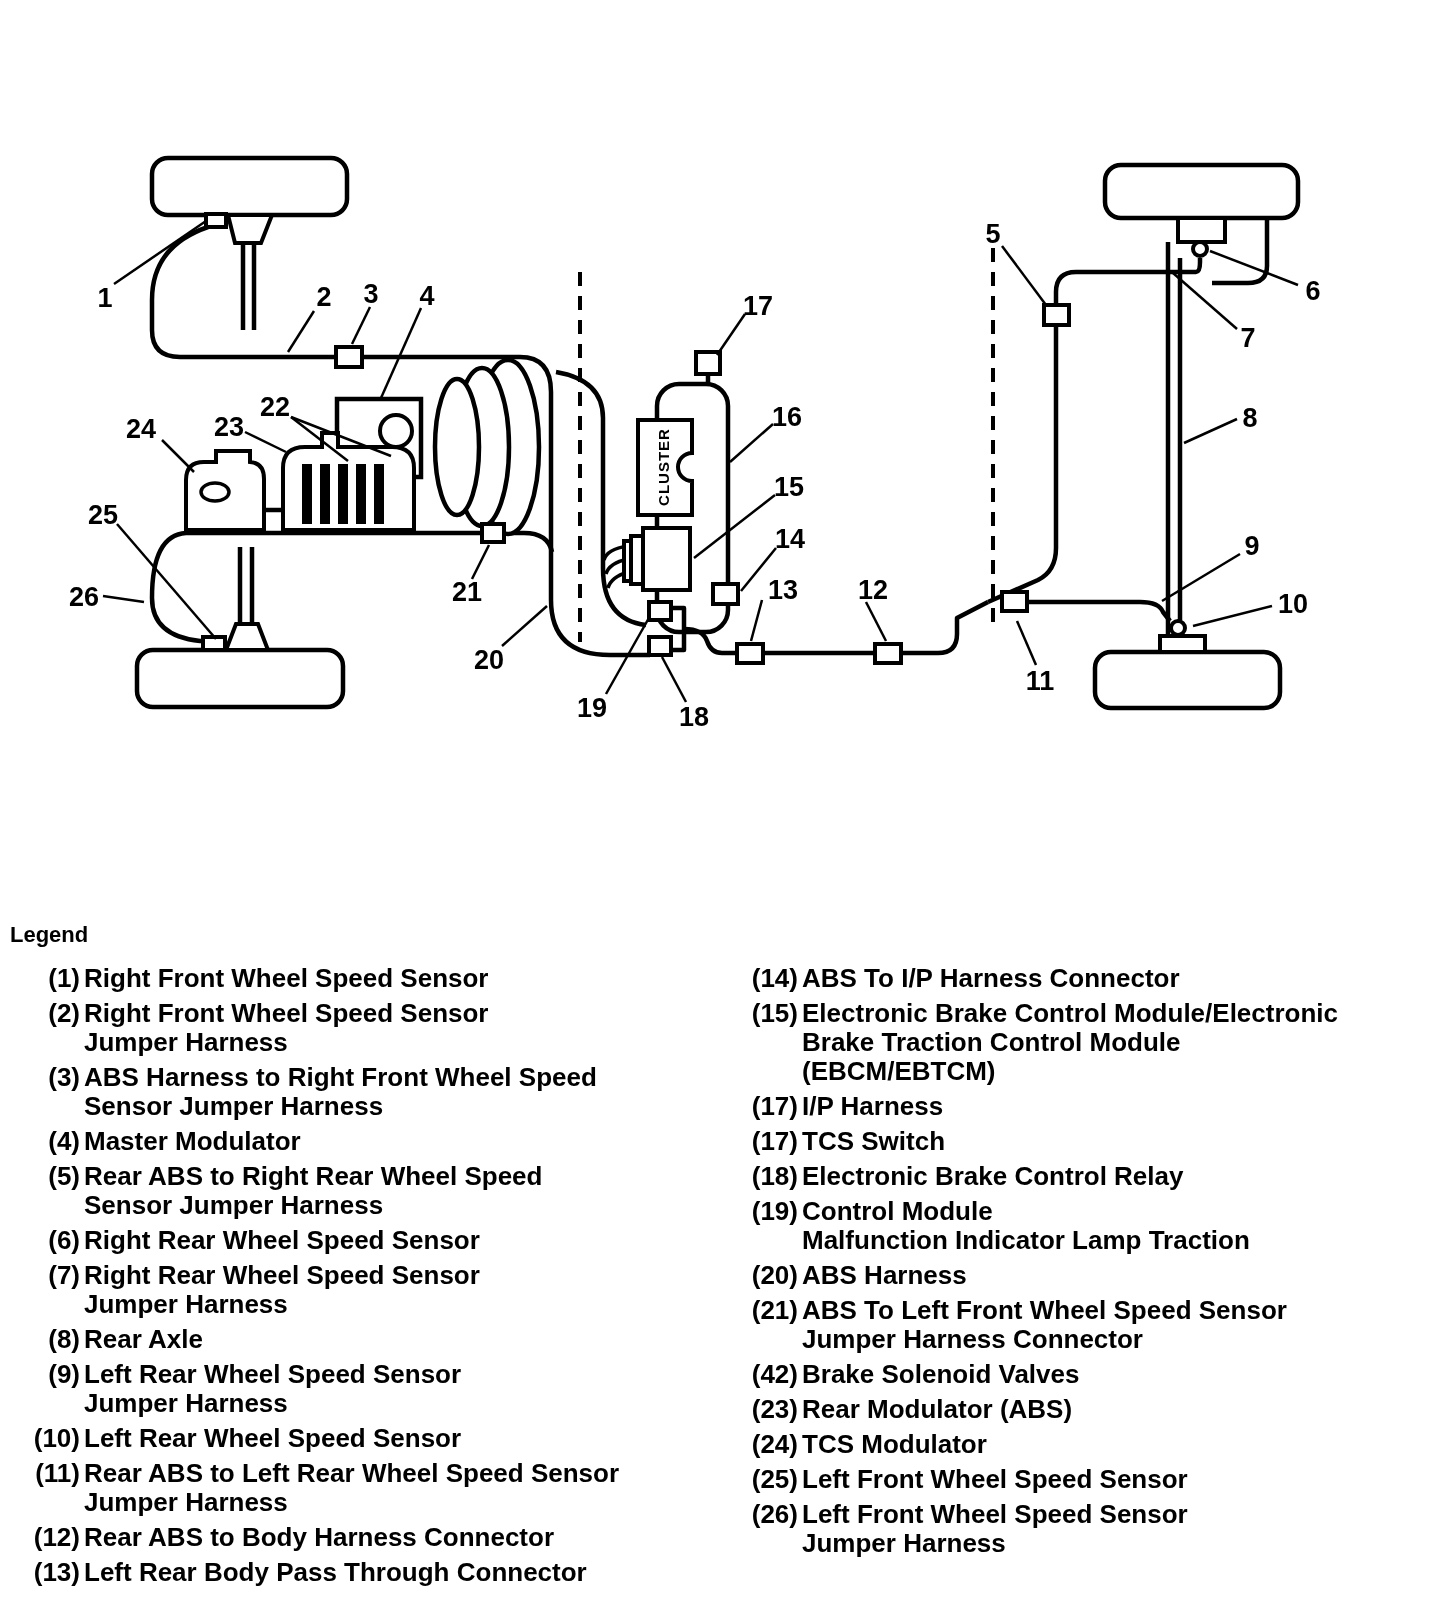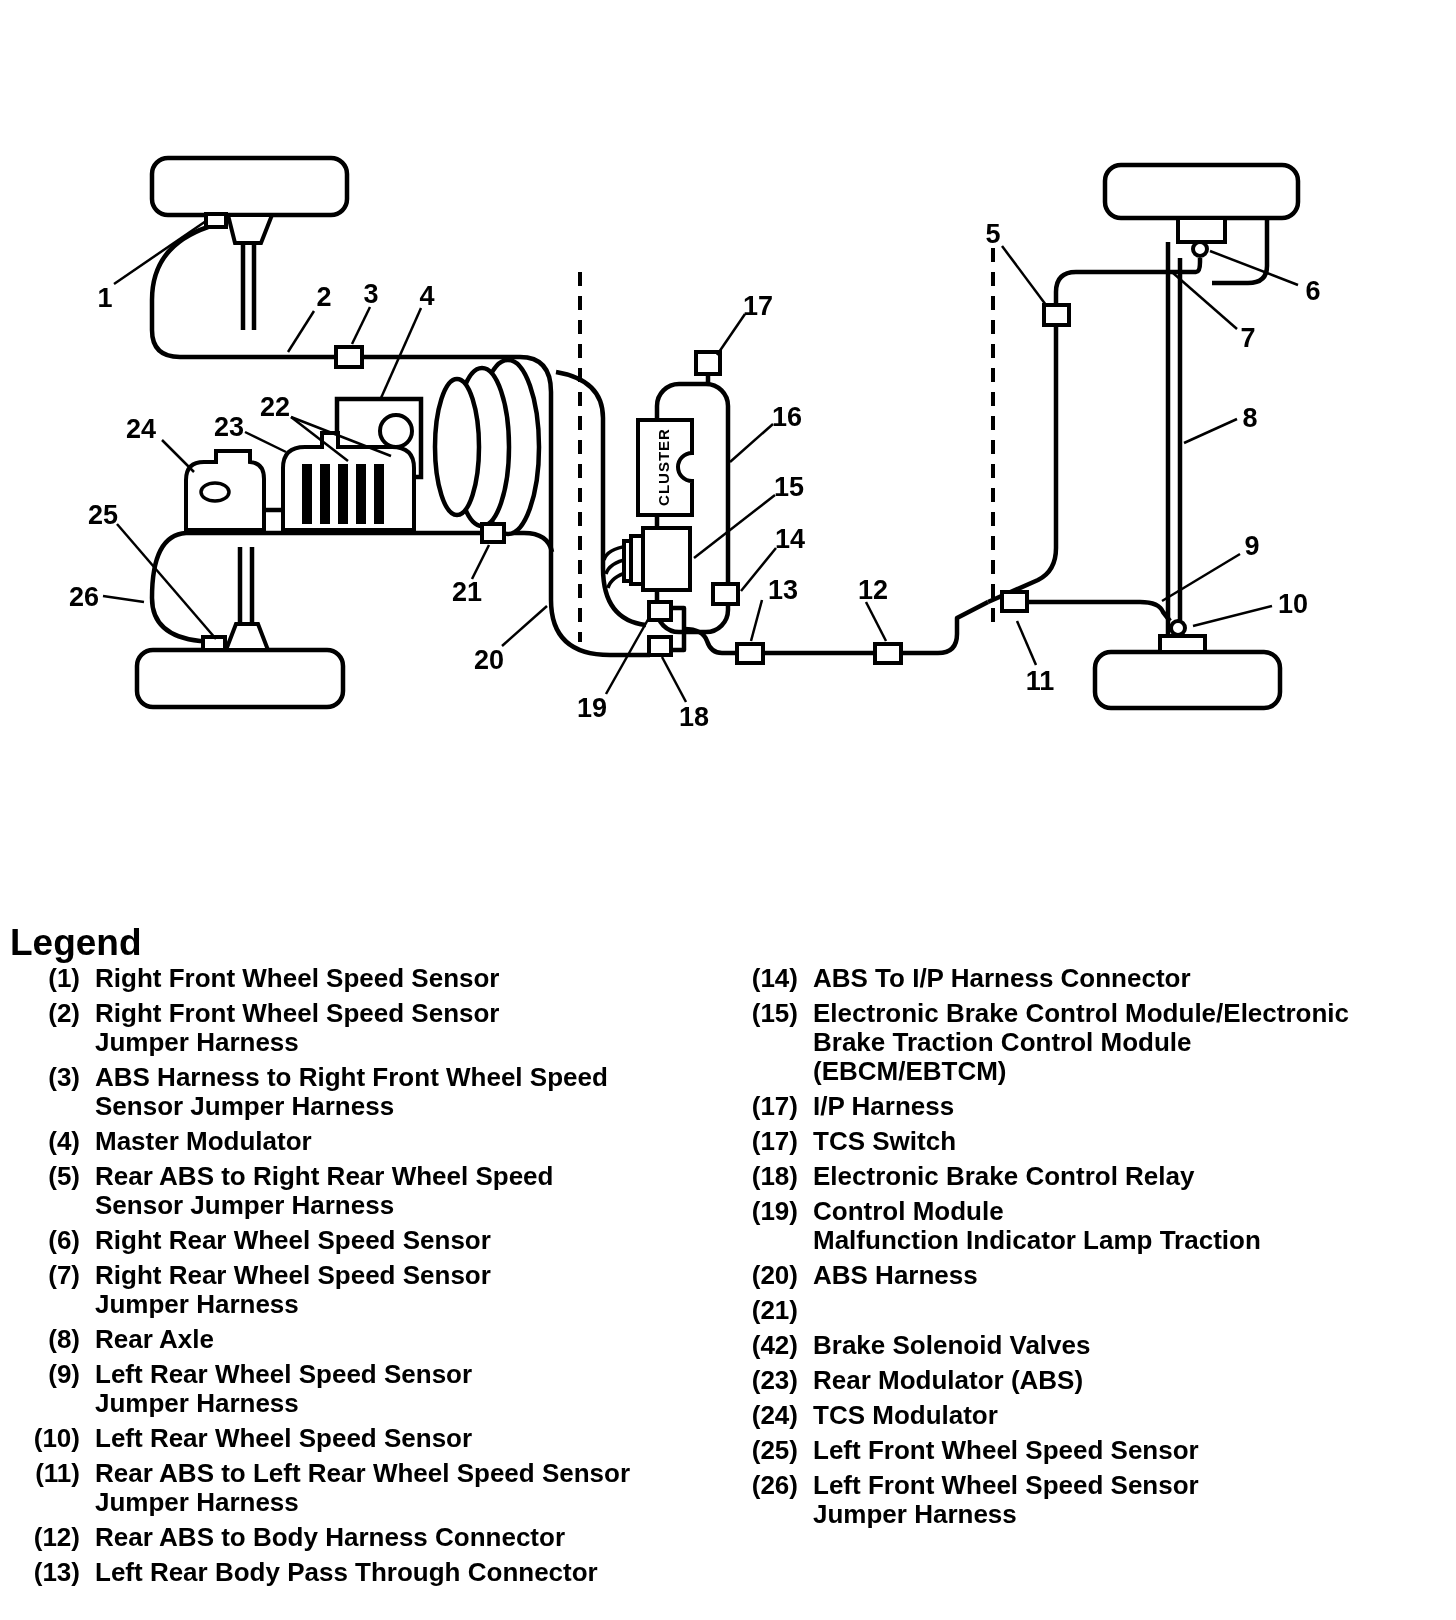--- a/index.html
+++ b/index.html
@@ -11,28 +11,28 @@
   .thin{stroke:#000;stroke-width:3.5;fill:none;}
   .box{fill:#fff;stroke:#000;stroke-width:4;}
   .box5{fill:#fff;stroke:#000;stroke-width:4.5;}
   .dash{stroke:#000;stroke-width:4;fill:none;stroke-dasharray:14 10;}
   .leader{stroke:#000;stroke-width:2.5;}
   .callout{font:bold 27px "Liberation Sans",sans-serif;fill:#000;text-anchor:middle;dominant-baseline:central;}
   .clustertxt{font:bold 15px "Liberation Sans",sans-serif;fill:#000;text-anchor:middle;dominant-baseline:central;letter-spacing:1px;}
   .valve{fill:#000;}
   
   .legend{position:absolute;left:0;top:922px;width:1456px;}
-  .legend-title{position:absolute;left:10px;top:0;font-size:37px;font-weight:bold;}
+  .legend-title{position:absolute;left:10px;top:0;font-size:22px;font-weight:bold;}
   .legend-cols{position:absolute;top:42px;left:0;width:1456px;}
   .legend-col{position:absolute;top:0;}
   #legend-col-0{left:0;width:720px;}
   #legend-col-1{left:718px;width:711px;}
   .legend-entry{display:flex;margin-bottom:6px;font-size:26px;line-height:29px;font-weight:600;}
   .legend-num{width:80px;text-align:right;flex:none;}
-  .legend-lines{margin-left:15px;}
+  .legend-lines{margin-left:4px;}
 </style>
 </head>
 <body>
 
 <svg id="diagram" width="1456" height="810" viewBox="0 0 1456 810" xmlns="http://www.w3.org/2000/svg">
 
   <path class="ln" d="M 208,227 C 170,240 152,264 152,300 L 152,330 Q 152,357 180,357 H 520"></path>
   <path class="ln" d="M 216,641 H 200 Q 152,636 152,598 Q 152,535 186,533 H 524 Q 548,533 552,552"></path>
 
   <path class="ln" d="M 520,357 Q 551,357 551,392 L 551,600 Q 551,655 610,655 L 650,655"></path>
@@ -299,20 +299,24 @@
           </div>
         </div>
         <div class="legend-entry">
           <div class="legend-num">(20)</div>
           <div class="legend-lines">
             <div>ABS Harness</div>
           </div>
         </div>
         <div class="legend-entry">
           <div class="legend-num">(21)</div>
+          <div class="legend-lines">
+            <div>ABS To Left Front Wheel Speed Sensor</div>
+            <div>Jumper Harness Connector</div>
+          </div>
         </div>
         <div class="legend-entry">
           <div class="legend-num">(42)</div>
           <div class="legend-lines">
             <div>Brake Solenoid Valves</div>
           </div>
         </div>
         <div class="legend-entry">
           <div class="legend-num">(23)</div>
           <div class="legend-lines">

